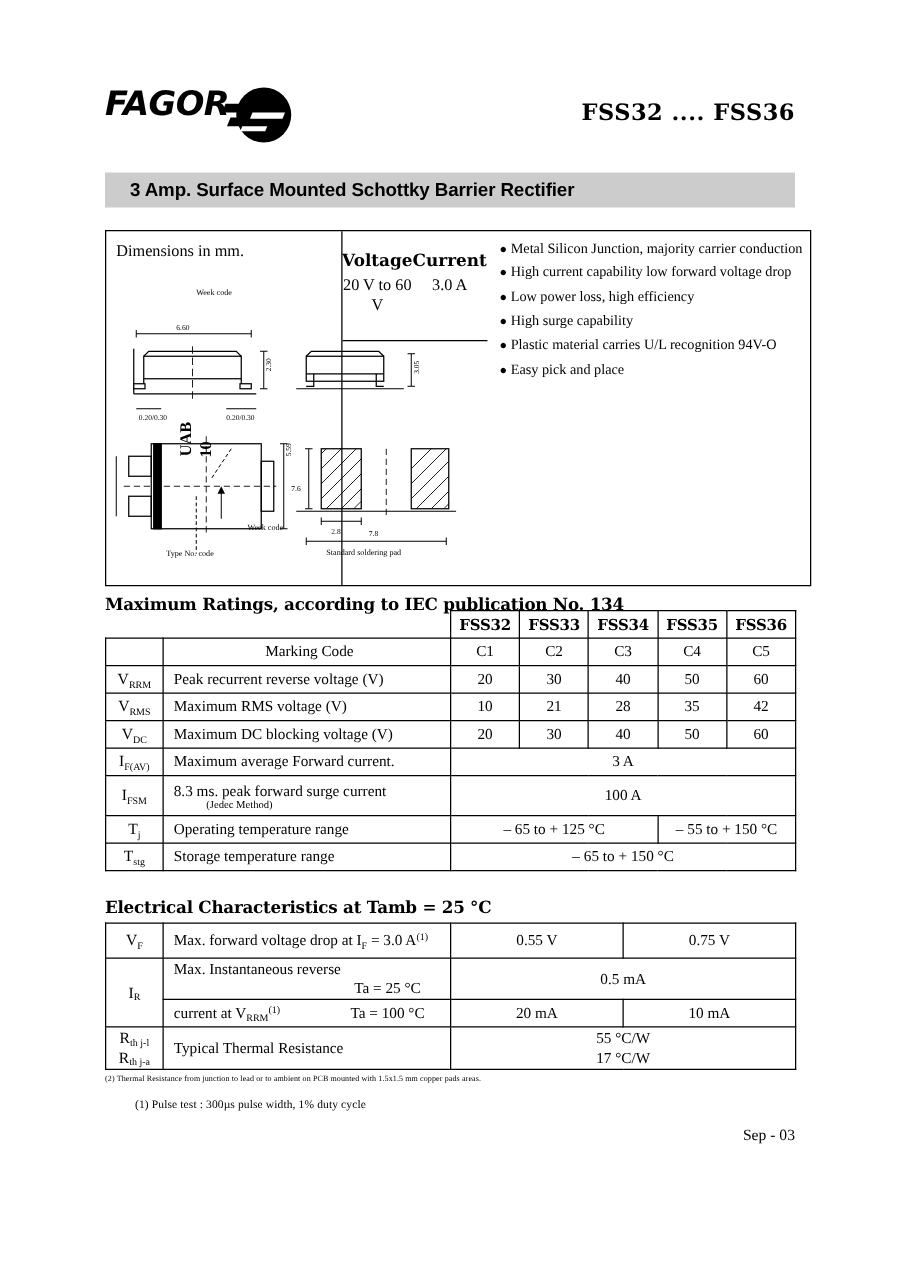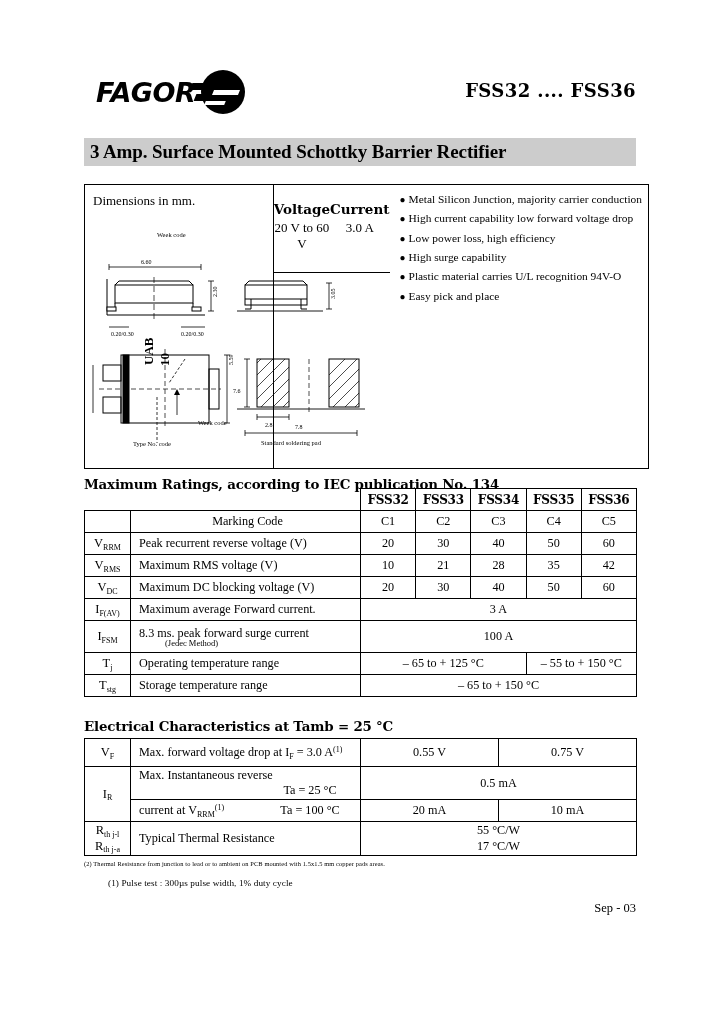--- a/index.html
+++ b/index.html
@@ -24,24 +24,24 @@
   
   .header {
     position: absolute;
     left: 84px;
     top: 68px;
     width: 552px;
     height: 56px;
   }
   .logo-wrap {
     position: absolute;
-    left: 12px;
+    left: 0;
     top: 2px;
     display: flex;
-    align-items: center;
+    align-items: flex-start;
   }
   .logo-text {
     font-family: "DejaVu Sans", sans-serif;
     font-weight: bold;
     font-style: italic;
     font-size: 27px;
     letter-spacing: -0.5px;
     color: #000;
     line-height: 1;
   }
@@ -101,24 +101,24 @@
     position: absolute;
     left: 84px;
     top: 138px;
     width: 552px;
     height: 28px;
     background: #cccccc;
     display: flex;
     align-items: center;
   }
   .title-band span {
-    font-family: Liberation Serif, serif;
+    font-family: Liberation Sans, sans-serif;
     font-weight: bold;
-    font-size: 19px;
-    margin-left: 6px;
+    font-size: 15px;
+    margin-left: 20px;
     letter-spacing: -0.1px;
   }
 
   
   .spec-box {
     position: absolute;
     left: 84px;
     top: 184px;
     width: 565px;
     height: 285px;

